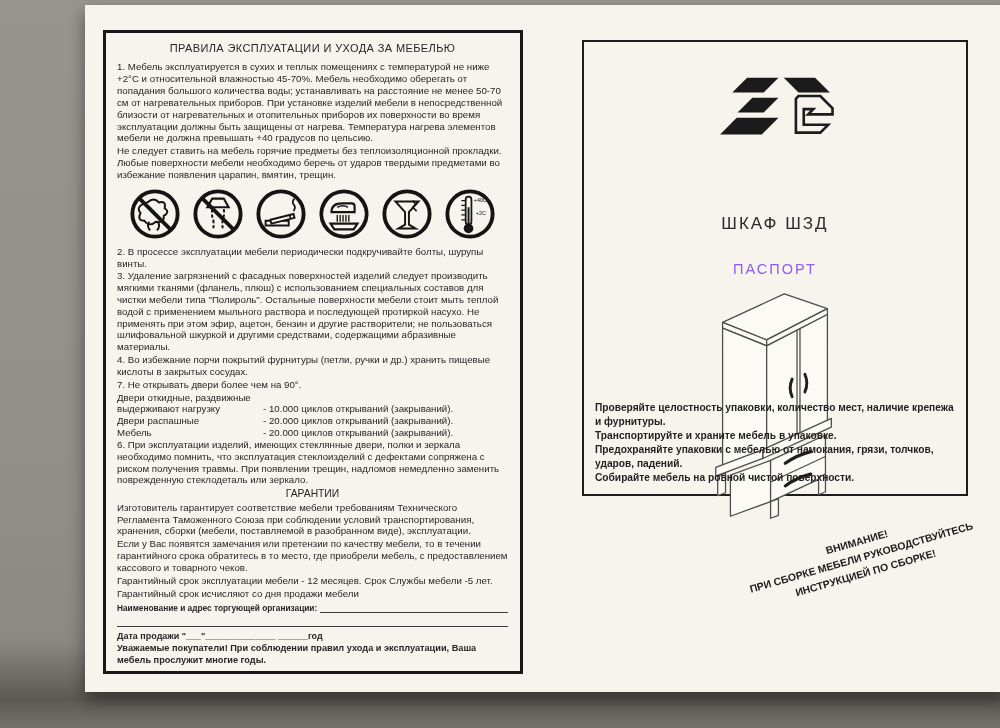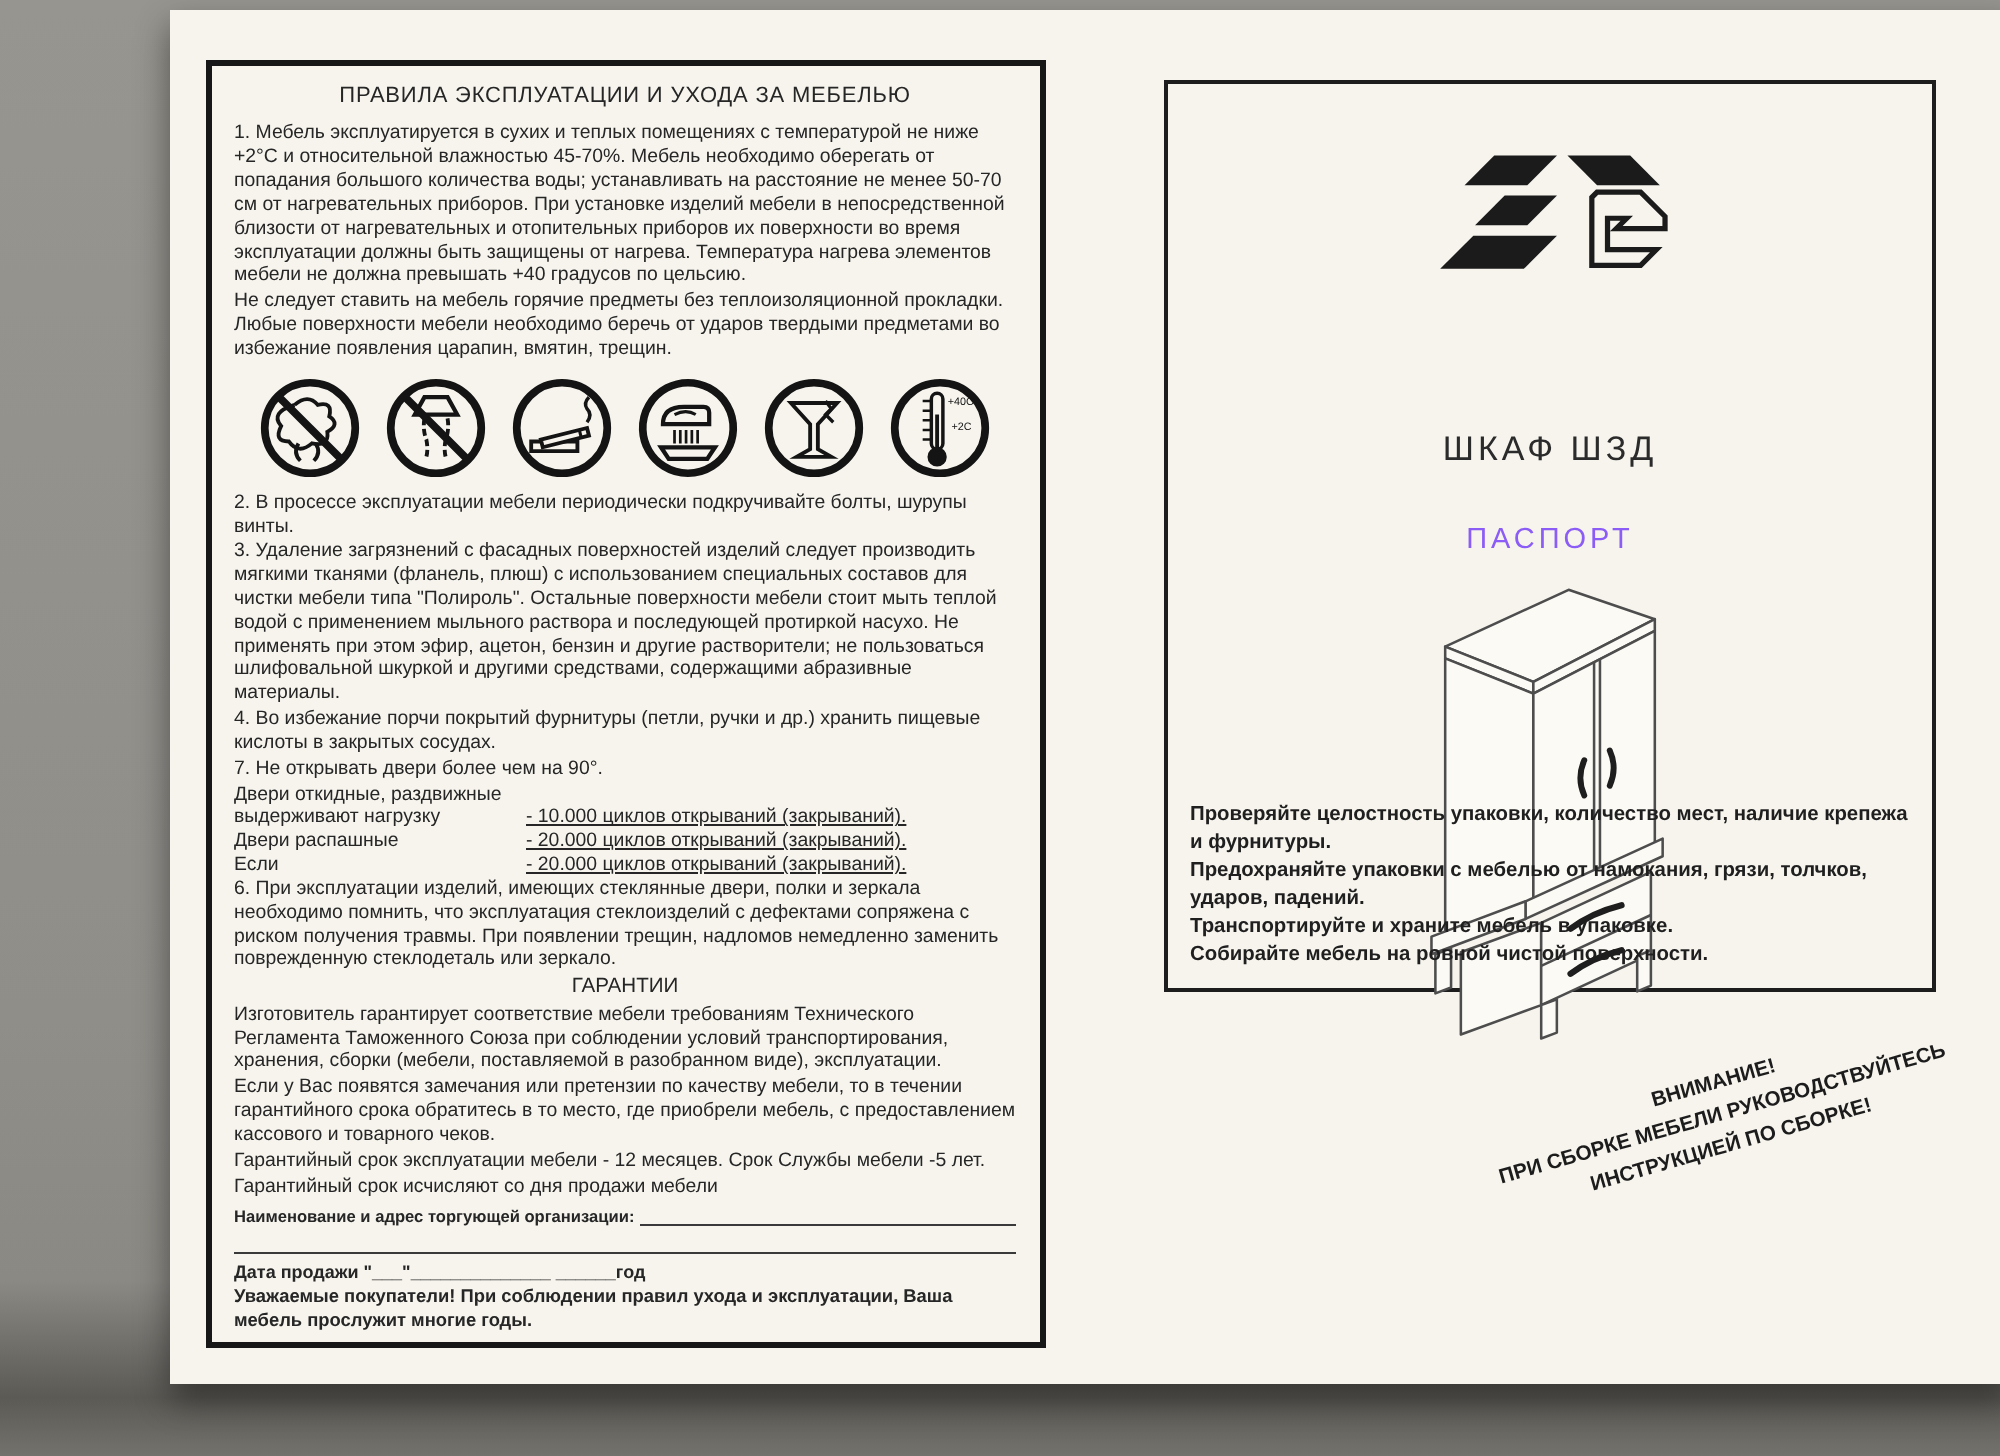--- a/index.html
+++ b/index.html
@@ -8,21 +8,21 @@
          background:linear-gradient(180deg,#97958f 0%,#908e89 70%,#8b8984 88%,#5c5a55 96%,#74726d 100%);}
   #paper{position:absolute;left:60px;top:5px;width:922px;height:687px;
          background:#f6f4ed;box-shadow:0 8px 16px rgba(0,0,0,.45);margin-left:25px;}
   
   .lp{position:absolute;left:18px;top:25px;width:420px;height:644px;border:3px solid #171717;
       box-sizing:border-box;padding:7px 12px 5px 11px;color:#262626;font-size:9.7px;line-height:1.22;}
   .lp-title{text-align:center;font-size:11px;letter-spacing:.4px;margin:2px 0 6px;}
   .lp p{margin:0 0 1px;}
   .icons-row{display:flex;justify-content:center;gap:11px;margin:7px 0 6px;}
   .picto{width:52px;height:52px;flex:0 0 auto;}
-  .rule5-row{margin:0;text-decoration:underline;}
+  .rule5-row{margin:0;}
   .rule5-row .lbl{display:inline-block;width:146px;}
   .center-h{text-align:center;font-size:10.3px;margin:2px 0 1px;}
   .org-row{display:flex;align-items:flex-end;font-weight:700;font-size:8.3px;margin-top:3px;}
   .org-fill{flex:1;border-bottom:1px solid #3a3a3a;height:10px;margin-left:3px;}
   .blank-line{border-bottom:1.4px solid #3a3a3a;height:13px;margin:0 0 4px;}
   .date-row{font-weight:700;font-size:9px;margin-top:2px;}
   .cust-note{font-weight:700;font-size:9.2px;margin-top:1px;}
   .stamp-row{display:flex;justify-content:space-between;align-items:flex-start;margin-top:9px;}
   .stamp-lbl{font-weight:700;font-size:8.6px;margin-top:3px;}
   .eac-wrap{text-align:center;margin-right:55px;}
@@ -109,21 +109,21 @@
       <div class="rule5-row">
         <span class="lbl">Двери откидные, раздвижные</span><span></span>
       </div>
       <div class="rule5-row">
         <span class="lbl">выдерживают нагрузку</span><span>- 10.000 циклов открываний (закрываний).</span>
       </div>
       <div class="rule5-row">
         <span class="lbl">Двери распашные</span><span>- 20.000 циклов открываний (закрываний).</span>
       </div>
       <div class="rule5-row">
-        <span class="lbl">Если</span><span>- 20.000 циклов открываний (закрываний).</span>
+        <span class="lbl">Мебель</span><span>- 20.000 циклов открываний (закрываний).</span>
       </div>
       <p>6. При эксплуатации изделий, имеющих стеклянные двери, полки и зеркала необходимо помнить, что эксплуатация стеклоизделий с дефектами сопряжена с риском получения травмы. При появлении трещин, надломов немедленно заменить поврежденную стеклодеталь или зеркало.</p>
 
       <div class="center-h">ГАРАНТИИ</div>
       <p>Изготовитель гарантирует соответствие мебели требованиям Технического Регламента Таможенного Союза  при соблюдении условий транспортирования, хранения, сборки (мебели, поставляемой в разобранном виде), эксплуатации.</p>
       <p>Если у Вас появятся замечания или претензии по качеству мебели, то в течении гарантийного срока обратитесь в то место, где приобрели мебель, с предоставлением кассового и товарного чеков.</p>
       <p>Гарантийный срок эксплуатации мебели - 12 месяцев. Срок Службы мебели -5 лет.</p>
       <p>Гарантийный срок исчисляют со дня продажи мебели</p>
 
       <div class="org-row">
@@ -184,20 +184,20 @@
       </svg>
 
       <div class="warn-stamp">
         <div>ВНИМАНИЕ!</div>
         <div>ПРИ СБОРКЕ МЕБЕЛИ РУКОВОДСТВУЙТЕСЬ</div>
         <div>ИНСТРУКЦИЕЙ ПО СБОРКЕ!</div>
       </div>
 
       <div class="notes">
         <div>Проверяйте целостность упаковки, количество мест, наличие крепежа и фурнитуры.</div>
+        <div>Транспортируйте и храните мебель в упаковке.</div>
         <div>Предохраняйте упаковки с мебелью от намокания, грязи, толчков, ударов, падений.</div>
-        <div>Транспортируйте и храните мебель в упаковке.</div>
         <div>Собирайте мебель на ровной чистой поверхности.</div>
       </div>
     </div>
 
   </div>
 </div>
 
 </body></html>

